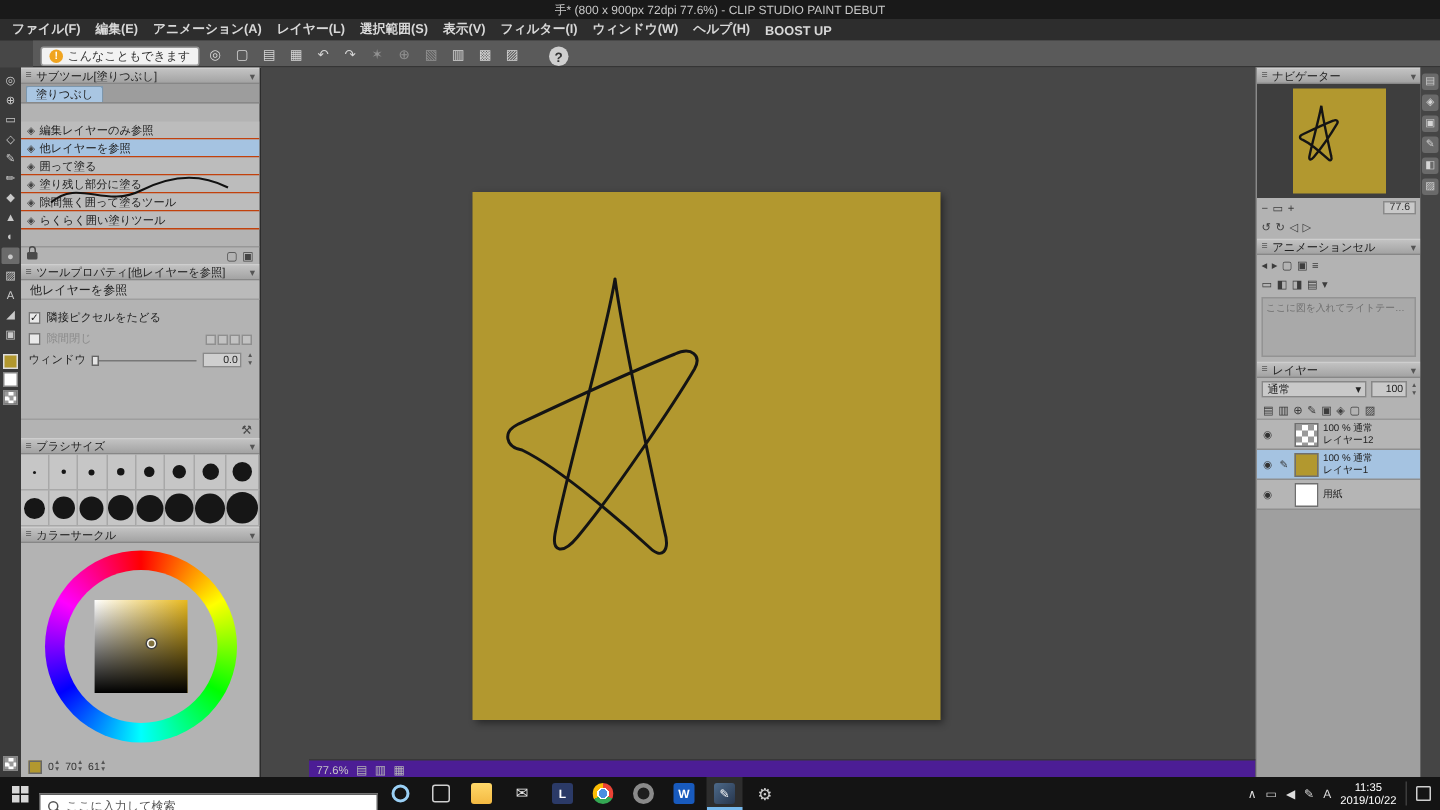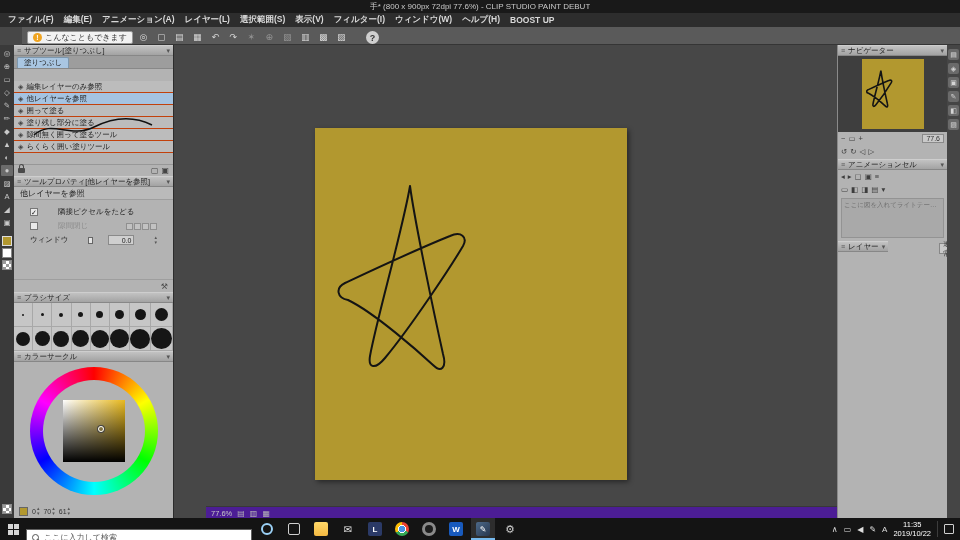--- a/index.html
+++ b/index.html
@@ -47,21 +47,21 @@
   .st-stroke{position:absolute;left:18px;top:34px;pointer-events:none;}
   .st-foot{margin-top:auto;height:12px;border-top:1px solid #979797;display:flex;align-items:center;padding:0 4px;gap:3px;}
   .lock{width:7px;height:5px;background:#4a4a4a;border-radius:1px;position:relative;}
   .lock::before{content:"";position:absolute;top:-4px;left:1px;width:3px;height:4px;border:1px solid #4a4a4a;border-bottom:none;border-radius:3px 3px 0 0;}
   .foot-ic{margin-left:auto;color:#444;font-size:8px;}
   .foot-ic2{color:#444;font-size:8px;}
 
   
   .toolprop{height:116px;display:flex;flex-direction:column;overflow:hidden;}
   .tp-name{height:13px;display:flex;align-items:center;padding-left:6px;font-size:8px;background:#bababa;border-bottom:1px solid #9e9e9e;}
-  .tp-row{height:14px;display:flex;align-items:center;gap:20px;padding:0 16px;font-size:7.5px;white-space:nowrap;}
+  .tp-row{height:14px;display:flex;align-items:center;gap:4px;padding:0 5px;font-size:7.5px;white-space:nowrap;}
   .cb{width:8px;height:8px;background:#e9e9e9;border:1px solid #777;color:#222;font-size:7px;line-height:7px;text-align:center;}
   .dim-label{color:#8b8b8b;}
   .seg{width:7px;height:7px;border:1px solid #8f8f8f;background:#c2c2c2;}
   .slider-track{flex:1;height:1px;background:#777;position:relative;}
   .slider-handle{position:absolute;left:0;top:-3px;width:5px;height:7px;background:#e4e4e4;border:1px solid #666;}
   .val-box{width:26px;height:10px;background:#cfcfcf;border:1px solid #8a8a8a;font-size:7px;display:flex;align-items:center;justify-content:flex-end;padding:0 2px;}
   .spin{display:flex;flex-direction:column;font-size:5px;line-height:5px;color:#555;}
   .tp-foot{margin-top:auto;height:13px;display:flex;align-items:center;justify-content:flex-end;padding:0 5px;border-top:1px solid #9e9e9e;color:#4a4a4a;font-size:8px;gap:4px;}
 
   
@@ -94,21 +94,21 @@
   .nav-thumb{width:62px;height:70px;background:#b2982f;}
   .nav-row{height:13px;display:flex;align-items:center;gap:3px;padding:0 3px;font-size:7px;color:#333;}
   .nav-ic{font-size:7.5px;color:#3d3d3d;}
   .nav-val{margin-left:auto;background:#c9c9c9;border:1px solid #8a8a8a;padding:0 3px;height:9px;display:flex;align-items:center;}
 
   
   .animp{height:82px;display:flex;flex-direction:column;overflow:hidden;}
   .anim-note{flex:1;margin:2px 3px 3px;background:#a9a9a9;border:1px solid #939393;color:#6f6f6f;font-size:6.5px;padding:2px;overflow:hidden;}
 
   
-  .layersp{flex:1;display:flex;flex-direction:row;overflow:hidden;gap:48px;}
+  .layersp{flex:1;display:flex;flex-direction:column;overflow:hidden;}
   .blend-row{height:15px;display:flex;align-items:center;gap:3px;padding:0 3px;}
   .blend-select{flex:1;height:11px;background:#c9c9c9;border:1px solid #878787;display:flex;align-items:center;justify-content:space-between;padding:0 3px;font-size:7.5px;}
   .op-box{width:24px;height:11px;background:#c9c9c9;border:1px solid #878787;display:flex;align-items:center;justify-content:flex-end;font-size:7px;padding:0 2px;}
   .ltools{height:13px;display:flex;align-items:center;gap:3px;padding:0 4px;color:#3d3d3d;font-size:7.5px;border-bottom:1px solid #979797;}
   .layer-list{flex:1;background:#9f9f9f;}
   .layer-row{height:20px;display:flex;align-items:center;gap:3px;padding:0 3px;background:#b5b5b5;border-bottom:1px solid #8f8f8f;}
   .layer-row.selected{background:#a5c3e1;}
   .eye{font-size:7px;color:#333;width:8px;text-align:center;}
   .edit-mark{font-size:7px;color:#333;width:8px;text-align:center;}
   .lthumb{width:16px;height:16px;border:1px solid #6f6f6f;flex:0 0 auto;}

